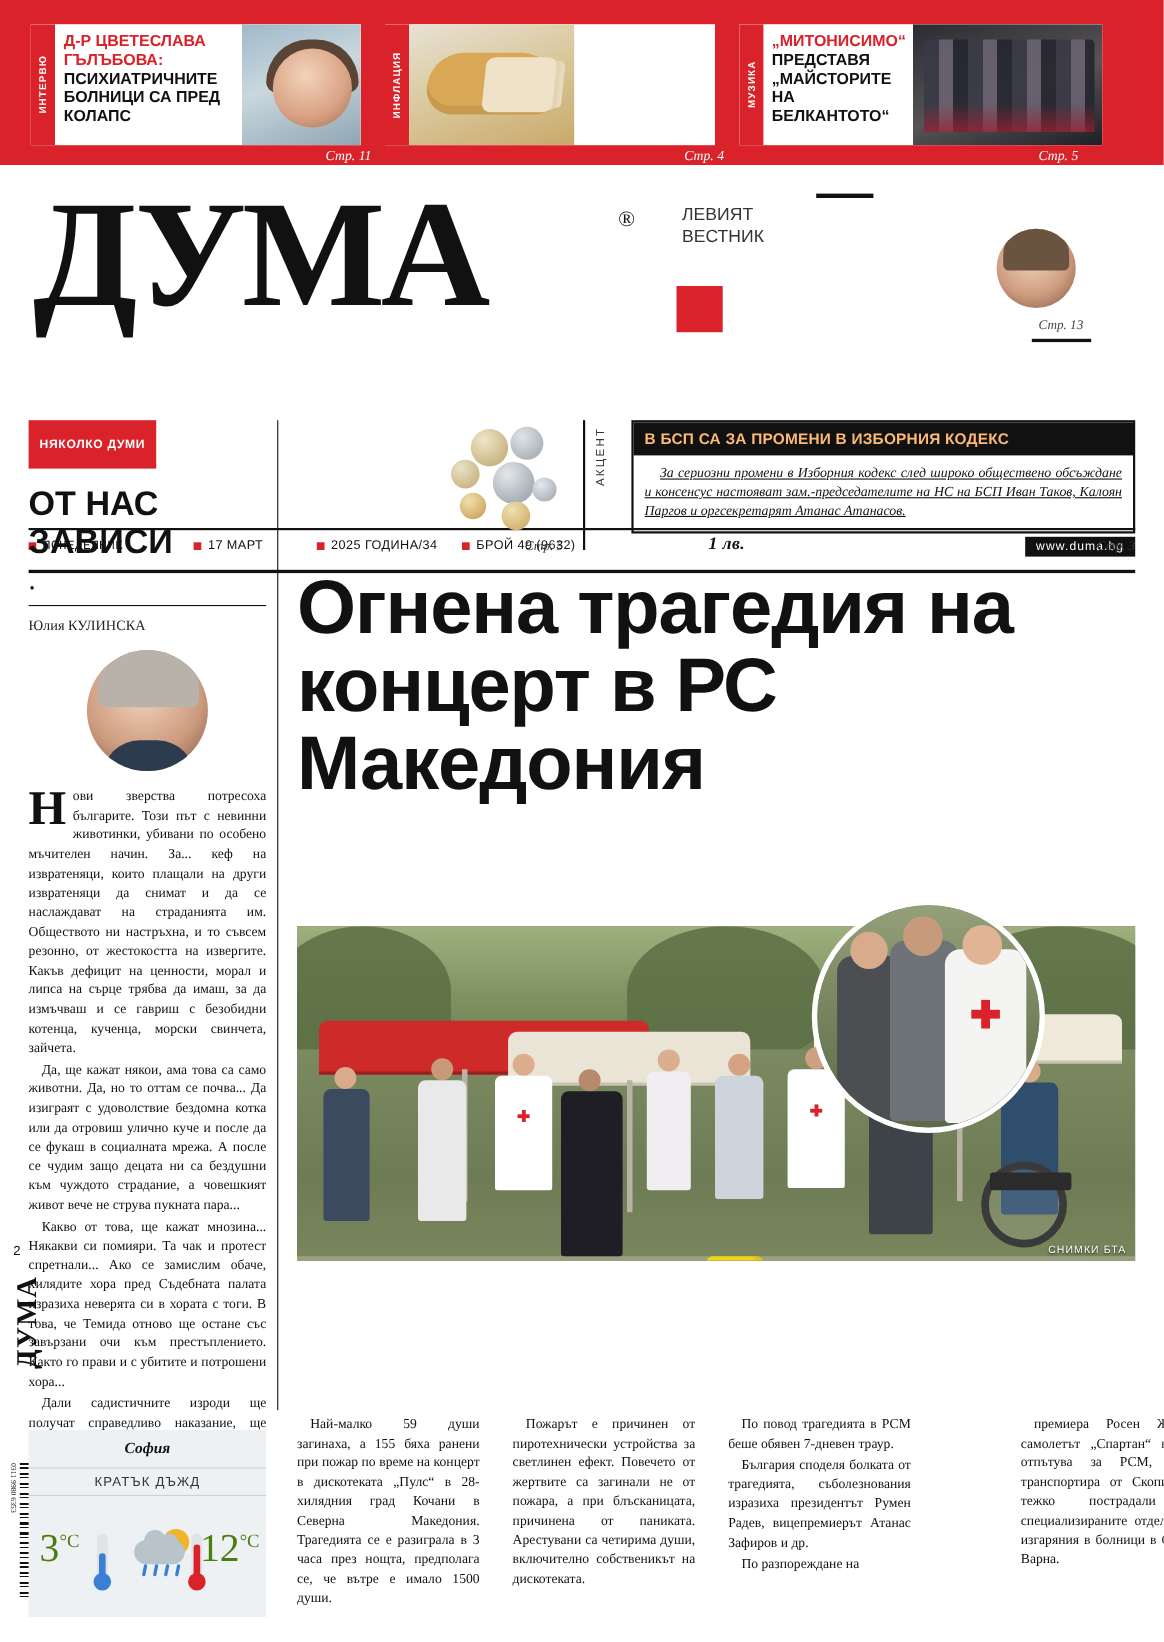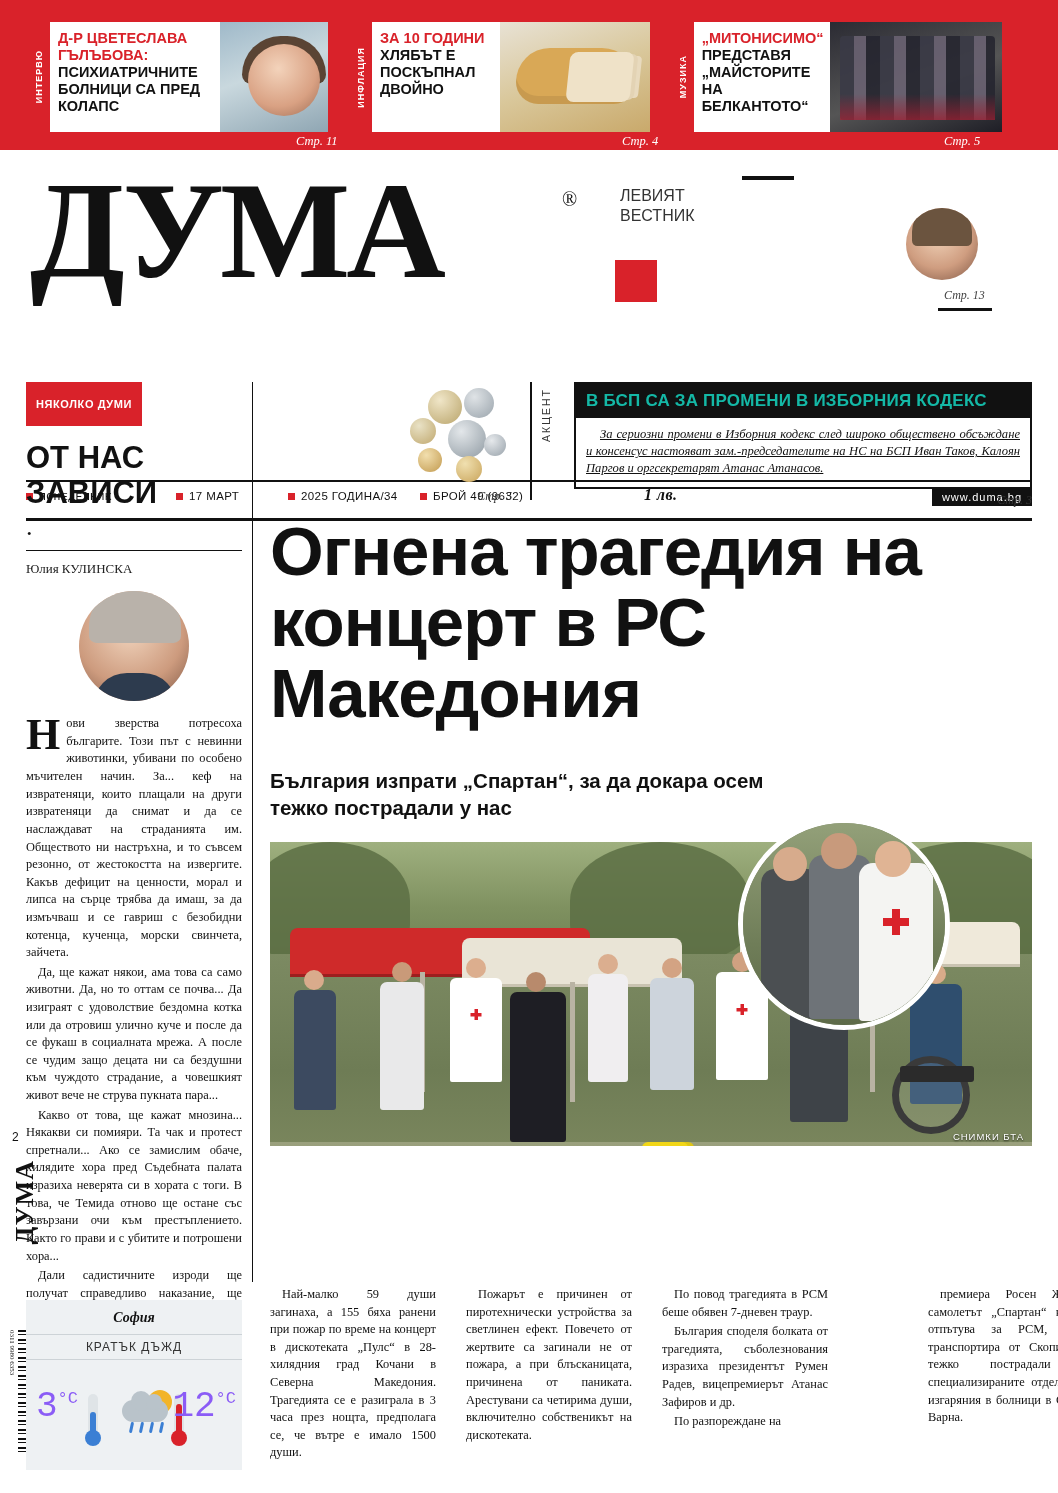--- a/index.html
+++ b/index.html
@@ -173,21 +173,21 @@
     font-family:"Liberation Serif", serif; font-weight:bold; font-style:italic; font-size:14px;
   }
   .weather-cond {
     text-align:center; margin-top:8px;
     font-family:"Liberation Sans", sans-serif; font-size:12px; letter-spacing:1px; color:#333;
     border-top:1px solid #cdd3d7; border-bottom:1px solid #cdd3d7; padding:5px 0;
   }
   .weather-row { position:relative; height:92px; }
   .temp-low, .temp-high {
     position:absolute; top:26px;
-    font-family:Liberation Mono, monospace; font-size:36px; color:#8b5cf6;
+    font-family:Liberation Serif, serif; font-size:36px; color:#4d7c0f;
   }
   .temp-low { left:10px; } .temp-high { right:6px; }
   .deg { font-size:17px; vertical-align:super; }
   .thermo { position:absolute; top:34px; width:10px; height:44px; border-radius:5px; background:#dfe4e7; }
   .thermo:after { content:""; position:absolute; left:-3px; bottom:-8px; width:16px; height:16px; border-radius:50%; }
   .thermo.cold { left:62px; }
   .thermo.cold:after { background:#3b7fd4; }
   .thermo.cold i { position:absolute; left:2px; bottom:4px; width:6px; height:22px; background:#3b7fd4; border-radius:3px; display:block;}
   .thermo.hot { right:58px; }
   .thermo.hot:after { background:#d9222a; }
@@ -238,22 +238,22 @@
 
   
   .accent { position:absolute; left:540px; top:382px; width:492px; }
   .accent-label {
     position:absolute; left:0; top:6px; width:22px; height:92px;
     font-family:"Liberation Sans", sans-serif; font-size:10.5px; letter-spacing:2px; color:#333;
   }
   .accent-label span { writing-mode:vertical-rl; transform:rotate(180deg); }
   .accent-inner { margin-left:34px; border:2px solid #111; padding:0; }
   .accent-head {
-    background:#111; color:#14b8a6; padding:7px 10px;
-    font-family:"Liberation Sans", sans-serif; font-weight:bold; font-size:17px;
+    background:#111; color:#fdba74; padding:7px 10px;
+    font-family:"Liberation Sans", sans-serif; font-weight:bold; font-size:14px;
     text-transform:uppercase; letter-spacing:.2px;
   }
   .accent-body {
     padding:8px 10px 10px 10px;
     font-family:"Liberation Serif", serif; font-style:italic; font-size:12.6px;
     line-height:1.36; text-align:justify; color:#111;
   }
   .accent-body p { margin:0; text-indent:14px;text-decoration:underline; }
   .accent-page {
     margin-left:34px; margin-top:4px; text-align:right;
@@ -364,24 +364,20 @@
         <div class="hair"></div>
         <div class="face t1-face"></div>
       </div>
     </div>
     <div class="teaser-page tp1">Стр. 11</div>
 
     <div class="teaser teaser-2">
       <div class="teaser-tag">
           <span>ИНФЛАЦИЯ</span>
         </div>
-      <div class="teaser-text">
-        <div class="lead">ЗА 10 ГОДИНИ</div>
-        <div>ХЛЯБЪТ Е ПОСКЪПНАЛ ДВОЙНО</div>
-      </div>
       <div class="teaser-img t2-img">
         <div class="bread"></div>
       </div>
     </div>
     <div class="teaser-page tp2">Стр. 4</div>
 
     <div class="teaser teaser-3">
       <div class="teaser-tag">
           <span>МУЗИКА</span>
         </div>
@@ -500,21 +496,20 @@
     <div class="accent-inner">
       <div class="accent-head">В БСП СА ЗА ПРОМЕНИ В ИЗБОРНИЯ КОДЕКС</div>
       <div class="accent-body">
         <p>За сериозни промени в Изборния кодекс след широко обществено обсъждане и консенсус настояват зам.-председателите на НС на БСП Иван Таков, Калоян Паргов и оргсекретарят Атанас Атанасов.</p>
       </div>
     </div>
     <div class="accent-page">Стр. 3</div>
   </div>
 
   <div class="main-head">Огнена трагедия на концерт в РС Македония</div>
-  <div class="main-sub">България изпрати „Спартан“, за да докара осем тежко пострадали у нас</div>
 
   <div class="photo-main">
     <div class="pg-sky"></div>
     <div class="pg-tree" style="left:-20px;width:160px;"></div>
     <div class="pg-tree" style="left:300px;width:180px;"></div>
     <div class="pg-tree" style="left:600px;width:190px;"></div>
     <div class="pg-ground"></div>
     <div class="pg-path"></div>
 
     <div class="umbrella red"></div>

